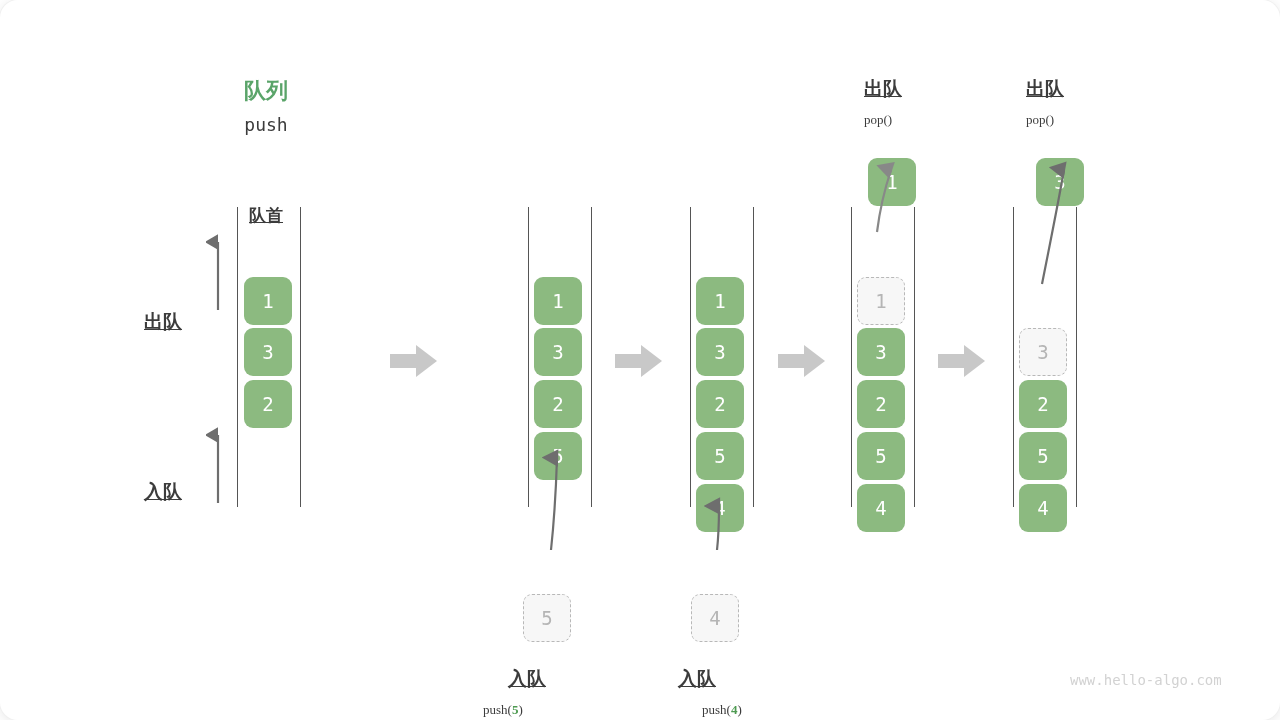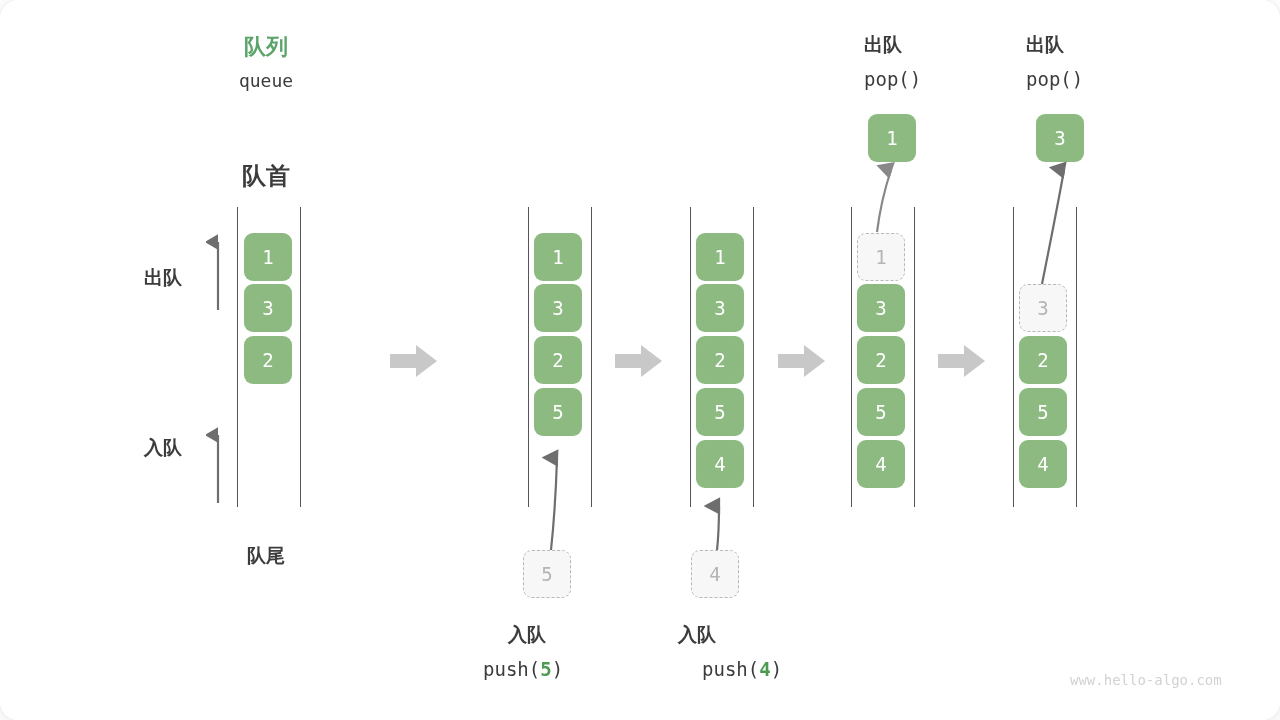--- a/index.html
+++ b/index.html
@@ -10,44 +10,45 @@
     overflow:hidden;
   }
   #canvas{
     position:absolute;left:0;top:0;width:1280px;height:720px;
     background:#ffffff;
     border-radius:18px;
     box-shadow:0 0 0 1px #f0f0f0, 0 2px 14px rgba(0,0,0,0.10);
     overflow:hidden;
   }
   
-  .abs{position:absolute;}
+  .abs{position:absolute;margin-top:44px;}
 
   
   .cn{
     font-family:"DejaVu Sans","Liberation Sans",sans-serif;
     font-weight:bold;
     color:#3c3c3c;
     white-space:nowrap;
+    text-decoration:underline;
   }
   .mono{
     font-family:"DejaVu Sans Mono","Liberation Mono",monospace;
     color:#3c3c3c;
     white-space:nowrap;
   }
   .title-cn{
     font-size:22px;color:#5aa469;font-weight:bold;
     text-align:center;white-space:nowrap;
   }
   .title-en{
     font-size:18px;color:#3c3c3c;text-align:center;white-space:nowrap;
     font-family:"DejaVu Sans Mono","Liberation Mono",monospace;
   }
   .lbl-cn{font-size:19px;}
-  .lbl-mono{font-size:19px;}
+  .lbl-mono{font-size:13px;font-family:Liberation Serif, serif;}
   .hl-num{color:#4e9a51;font-weight:bold;}
 
   
   .rail{
     position:absolute;width:1px;background:#555555;
   }
 
   
   .node{
     position:absolute;
@@ -83,24 +84,23 @@
     font-family:"DejaVu Sans Mono","Liberation Mono",monospace;
     font-size:14px;color:#d2d2d2;white-space:nowrap;
   }
 </style>
 </head>
 <body>
 
 <div id="canvas">
 
   <div class="abs title-cn" style="left:186px;top:32px;width:160px;">队列</div>
-  <div class="abs title-en" style="left:186px;top:70px;width:160px;">queue</div>
-
-  <div class="abs cn" style="left:186px;top:160px;width:160px;text-align:center;font-size:24px;">队首</div>
-  <div class="abs cn" style="left:186px;top:543px;width:160px;text-align:center;font-size:19px;">队尾</div>
+  <div class="abs title-en" style="left:186px;top:70px;width:160px;">push</div>
+
+  <div class="abs cn" style="left:186px;top:160px;width:160px;text-align:center;font-size:17px;">队首</div>
 
   <div class="abs cn lbl-cn" style="left:144px;top:265px;">出队</div>
   <svg class="varrow" style="left:206px;top:232px;" width="24" height="80">
     <defs>
       <marker id="upHead" markerWidth="7" markerHeight="7" refX="3.5" refY="6" orient="auto">
         <path d="M0,6 L3.5,0 L7,6 Z" fill="#6e6e6e"></path>
       </marker>
     </defs>
     <line x1="12" y1="78" x2="12" y2="10" stroke="#6e6e6e" stroke-width="2.2" marker-end="url(#upHead)"></line>
   </svg>

